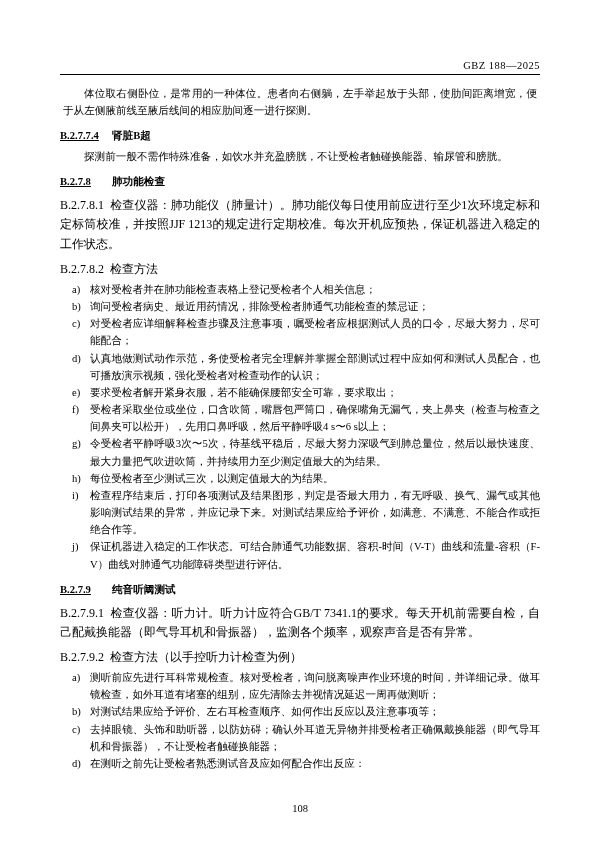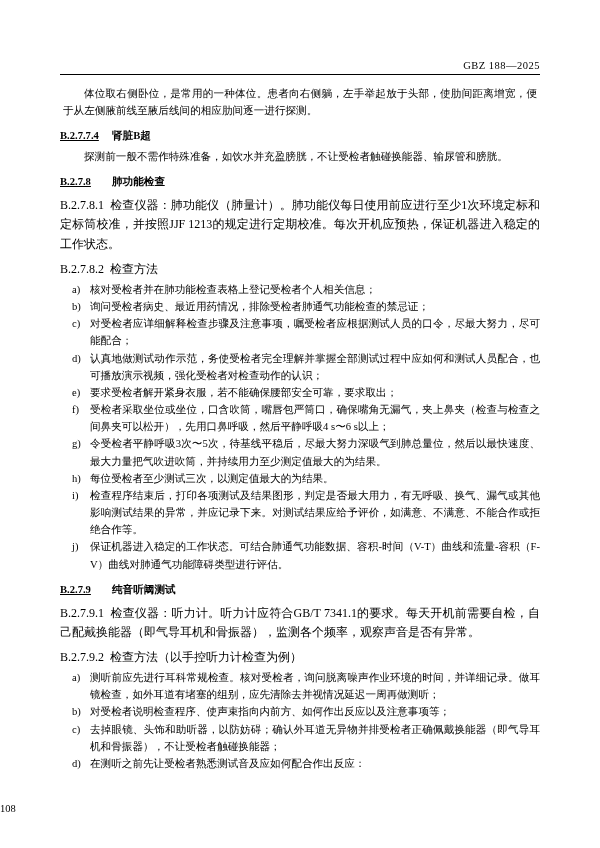--- a/index.html
+++ b/index.html
@@ -87,20 +87,21 @@
   .list li .txt {
     flex: 1 1 auto;
     text-align: justify;
     text-justify: inter-ideograph;
   }
   .footer {
     position: absolute;
     left: 0;
     right: 0;
     bottom: 34px;
+    text-align: center;
     font-size: 10.5px;
     font-family: "Liberation Serif", serif;
   }
 </style>
 </head>
 <body>
 
 <div class="page">
 
   <div class="content">
@@ -182,21 +183,21 @@
     <p class="subhead">
       <span>B.2.7.9.2</span>&nbsp;&nbsp;<span>检查方法（以手控听力计检查为例）</span>
     </p>
     <ul class="list">
       <li>
           <span class="marker">a)</span>
           <span class="txt">测听前应先进行耳科常规检查。核对受检者，询问脱离噪声作业环境的时间，并详细记录。做耳镜检查，如外耳道有堵塞的组别，应先清除去并视情况延迟一周再做测听；</span>
         </li>
       <li>
           <span class="marker">b)</span>
-          <span class="txt">对受检者说明检查程序、使声束指向内前方、如何作出反应以及注意事项等；</span>
+          <span class="txt">对测试结果应给予评价、左右耳检查顺序、如何作出反应以及注意事项等；</span>
         </li>
       <li>
           <span class="marker">c)</span>
           <span class="txt">去掉眼镜、头饰和助听器，以防妨碍；确认外耳道无异物并排受检者正确佩戴换能器（即气导耳机和骨振器），不让受检者触碰换能器；</span>
         </li>
       <li>
           <span class="marker">d)</span>
           <span class="txt">在测听之前先让受检者熟悉测试音及应如何配合作出反应：</span>
         </li>
     </ul>

